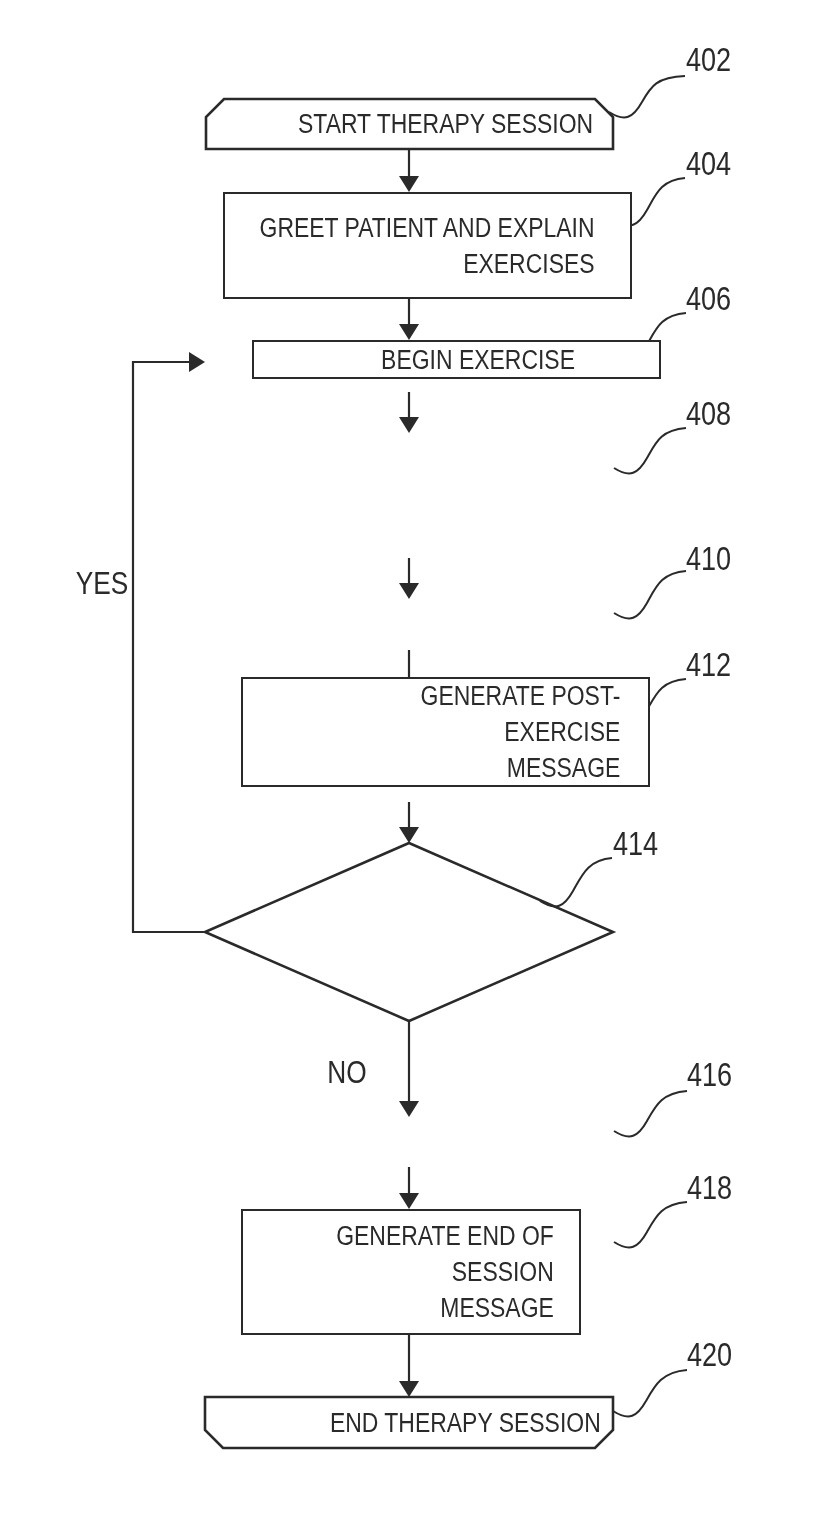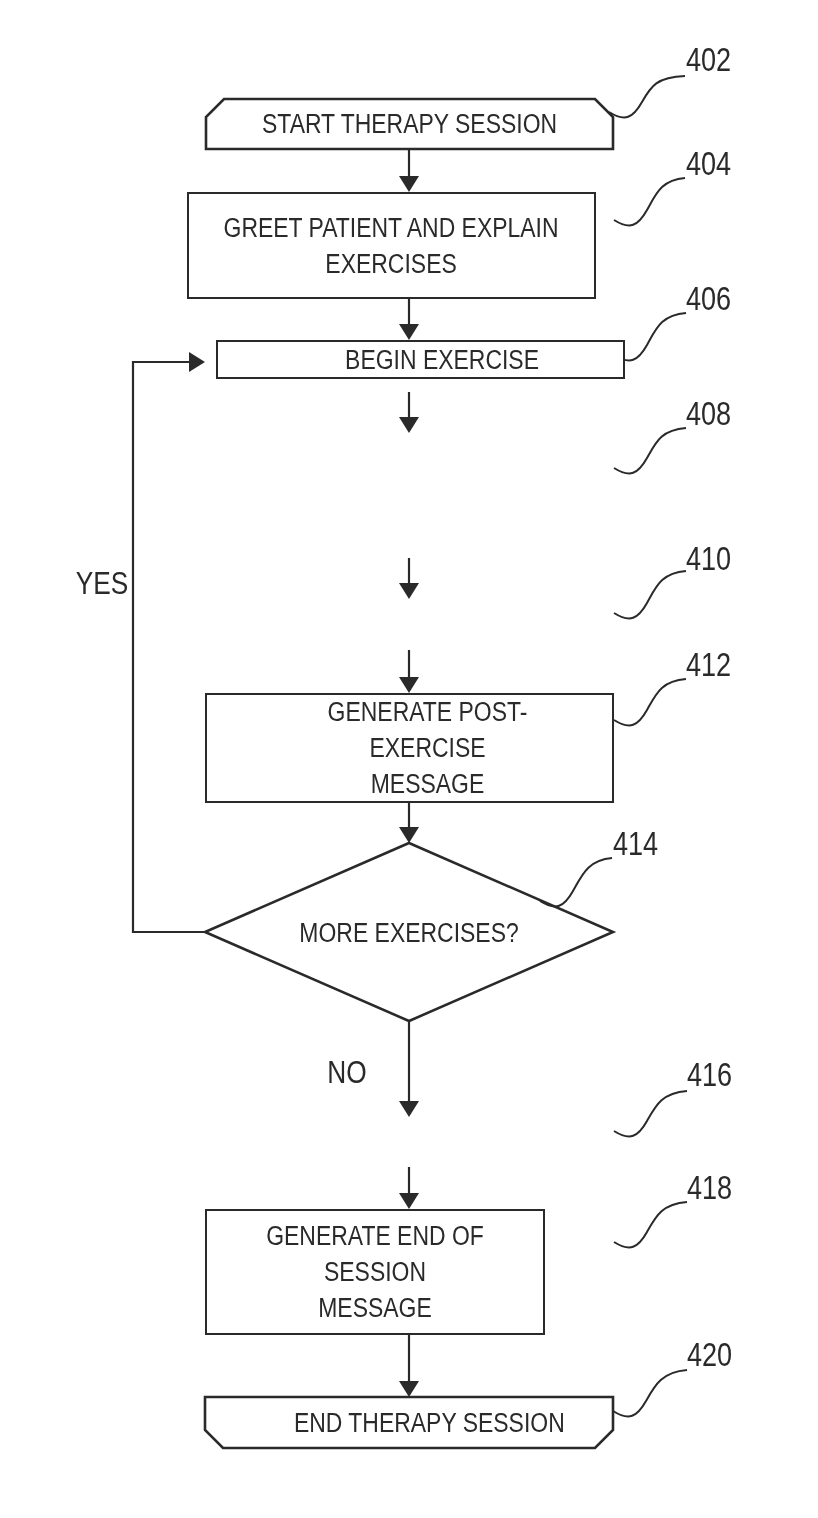--- a/index.html
+++ b/index.html
@@ -39,21 +39,22 @@
     fill: none;
     stroke: #2a2a2a;
     stroke-width: 2;
   }
   .node, .overlay-label {
     position: absolute;
     display: flex;
     align-items: center;
     justify-content: center;
     box-sizing: border-box;
-    text-align: center;
+    text-align: right;
+    margin-left: 36px;
   }
   .node {
     border: 2.6px solid #2a2a2a;
     background: #ffffff;
   }
   .overlay-label {
     border: none;
     background: transparent;
   }
   .node-text {
@@ -144,40 +145,37 @@
       <path class="leader" d="M614,1131 C630,1141 638,1137 647,1121 C656,1105 662,1093 687,1091"></path>
       <path class="leader" d="M614,1242 C630,1252 638,1248 647,1232 C656,1216 662,1204 687,1202"></path>
       <path class="leader" d="M613,1411 C629,1421 637,1417 646,1401 C655,1385 662,1372 687,1370"></path>
     </g>
   </svg>
 
   <div class="overlay-label" style="left:205px; top:98px; width:409px; height:52px;">
     <span class="node-text">START THERAPY SESSION</span>
   </div>
 
-  <div class="overlay-label" style="left:205px; top:843px; width:409px; height:179px;">
-    <span class="node-text">MORE EXERCISES?</span>
-  </div>
 
   <div class="overlay-label" style="left:205px; top:1396px; width:409px; height:53px;padding-left:40px;">
     <span class="node-text">END THERAPY SESSION</span>
   </div>
 
   <div class="node" style="left:187px; top:192px; width:409px; height:107px;">
     <span class="node-text">GREET PATIENT AND EXPLAIN
 EXERCISES</span>
   </div>
 
   <div class="node" style="left:216px; top:340px; width:409px; height:39px;padding-left:44px;">
     <span class="node-text">BEGIN EXERCISE</span>
   </div>
 
 
 
-  <div class="node" style="left:205px; top:693px; width:409px; height:110px;padding-left:36px;">
+  <div class="node" style="left:205px; top:677px; width:409px; height:110px;padding-left:36px;">
     <span class="node-text">GENERATE POST-EXERCISE
 MESSAGE</span>
   </div>
 
 
   <div class="node" style="left:205px; top:1209px; width:340px; height:126px;">
     <span class="node-text">GENERATE END OF SESSION
 MESSAGE</span>
   </div>
 

